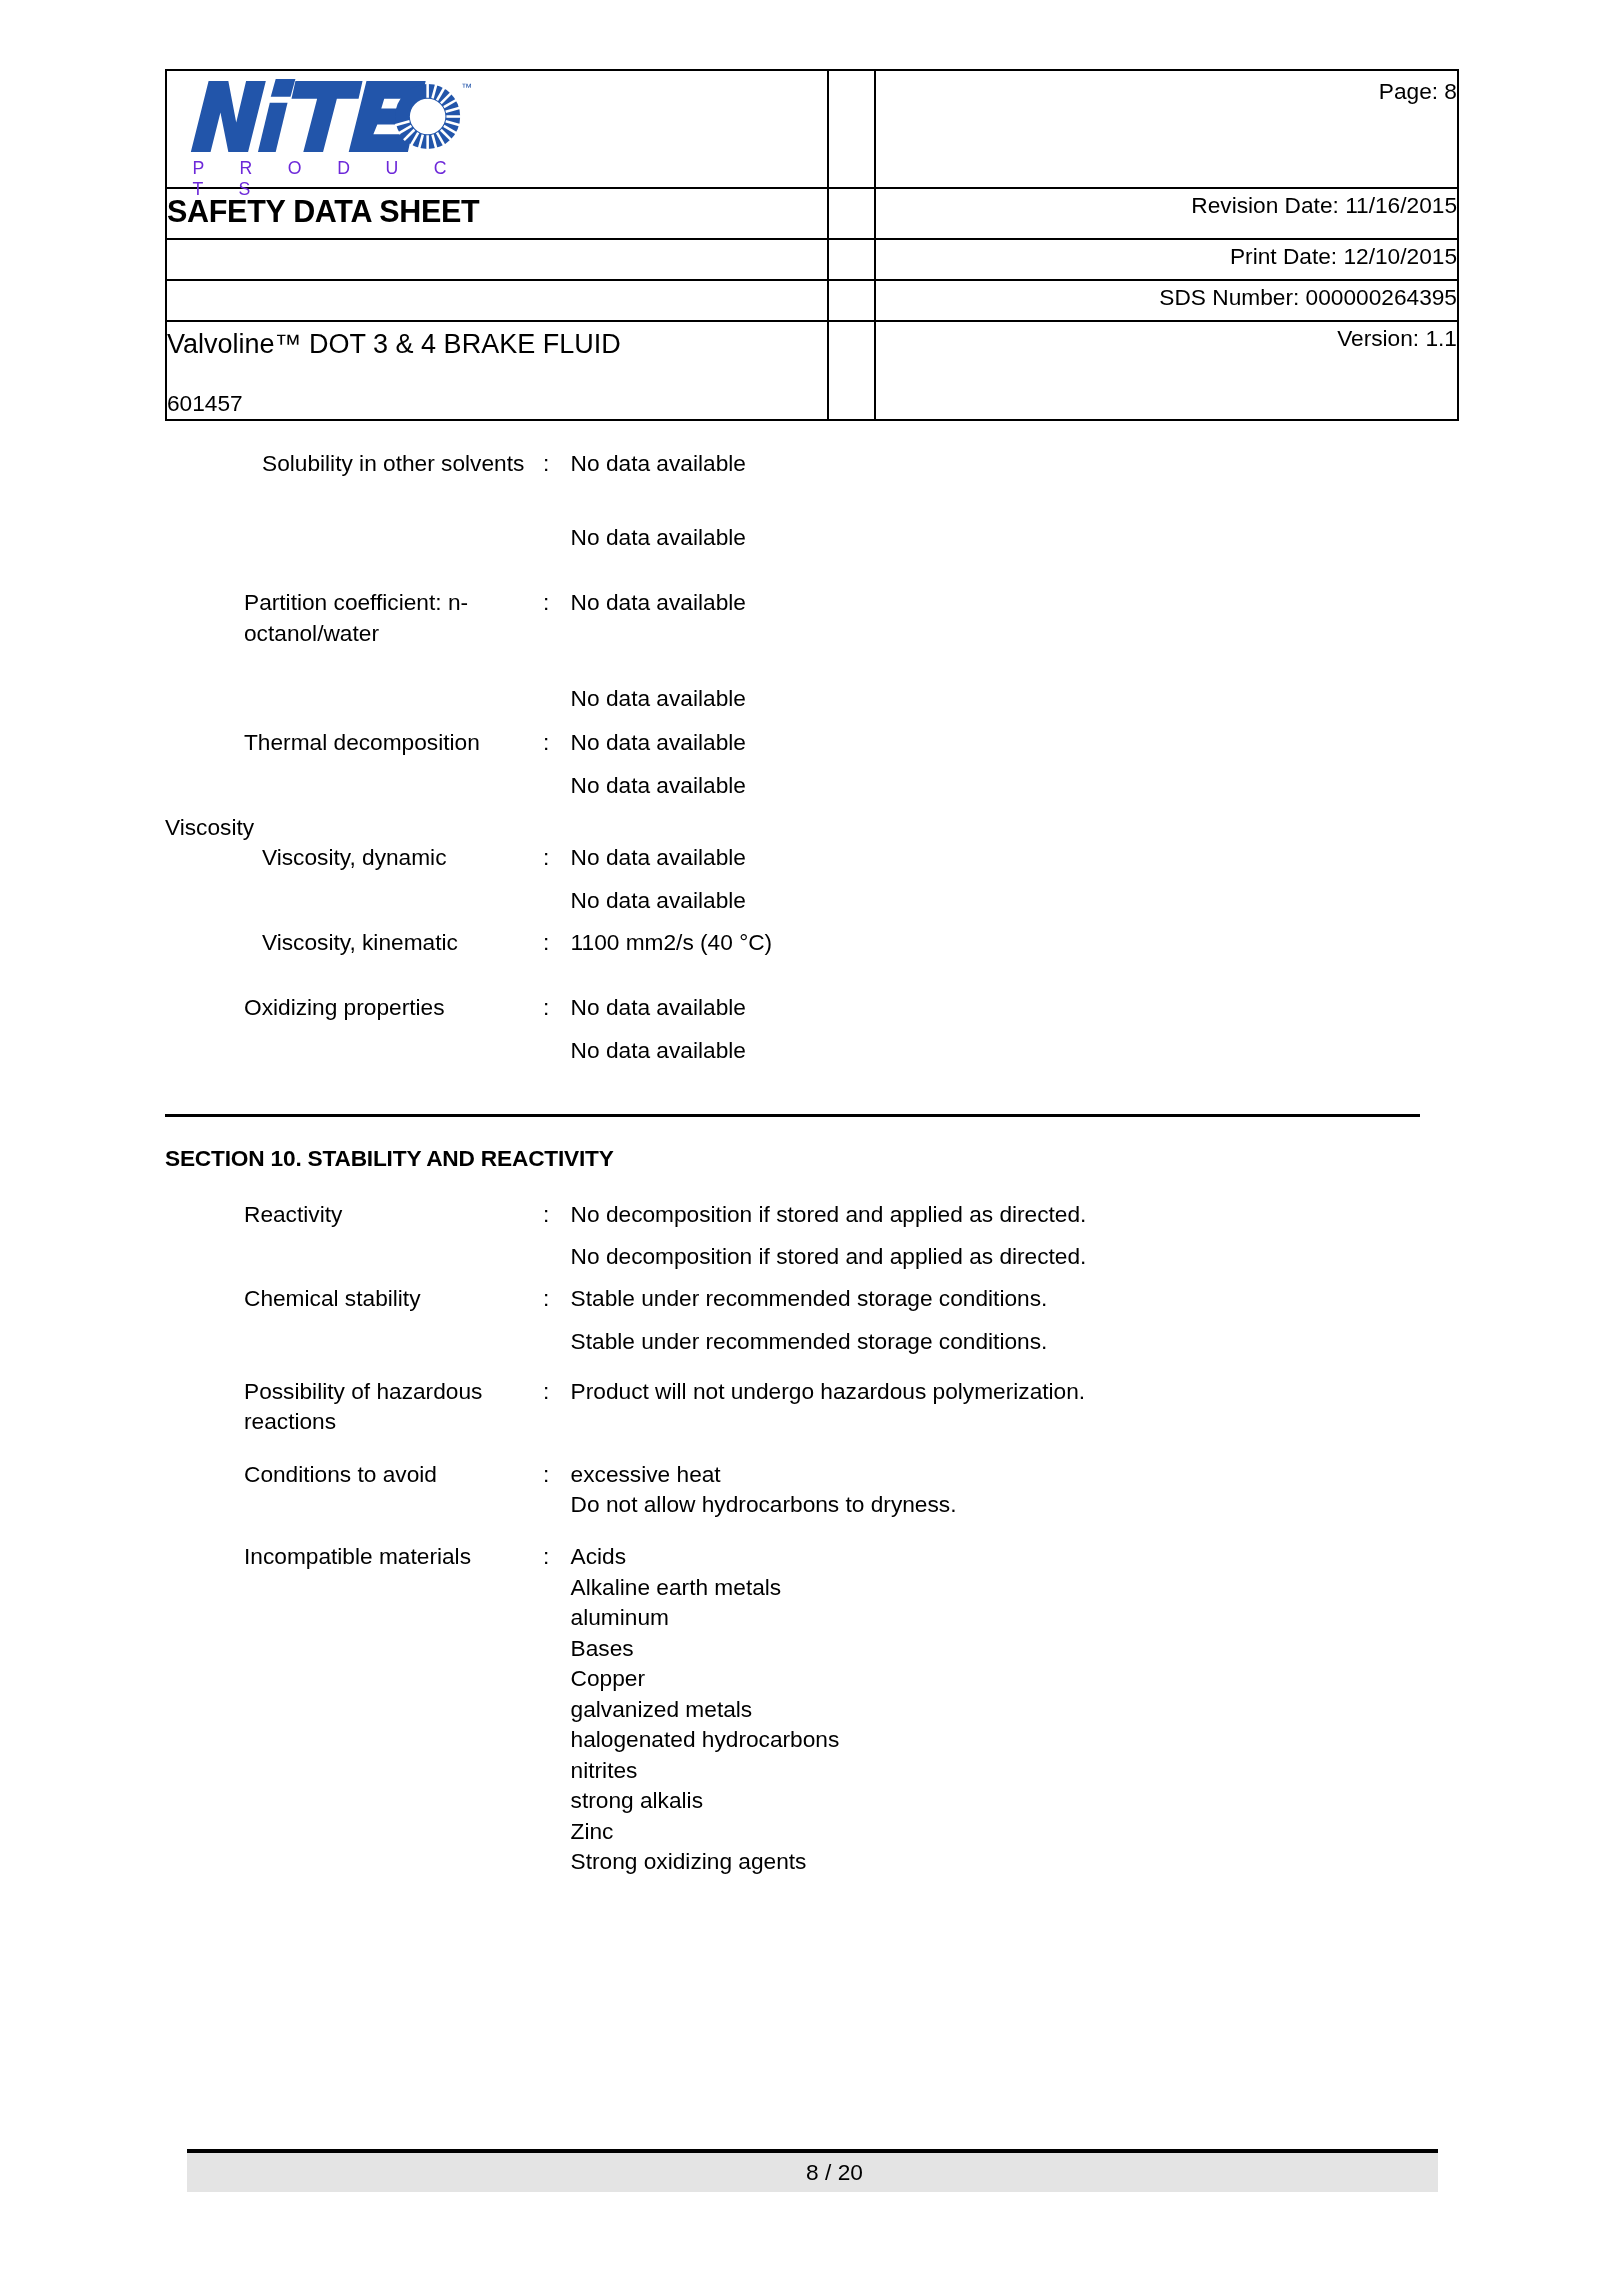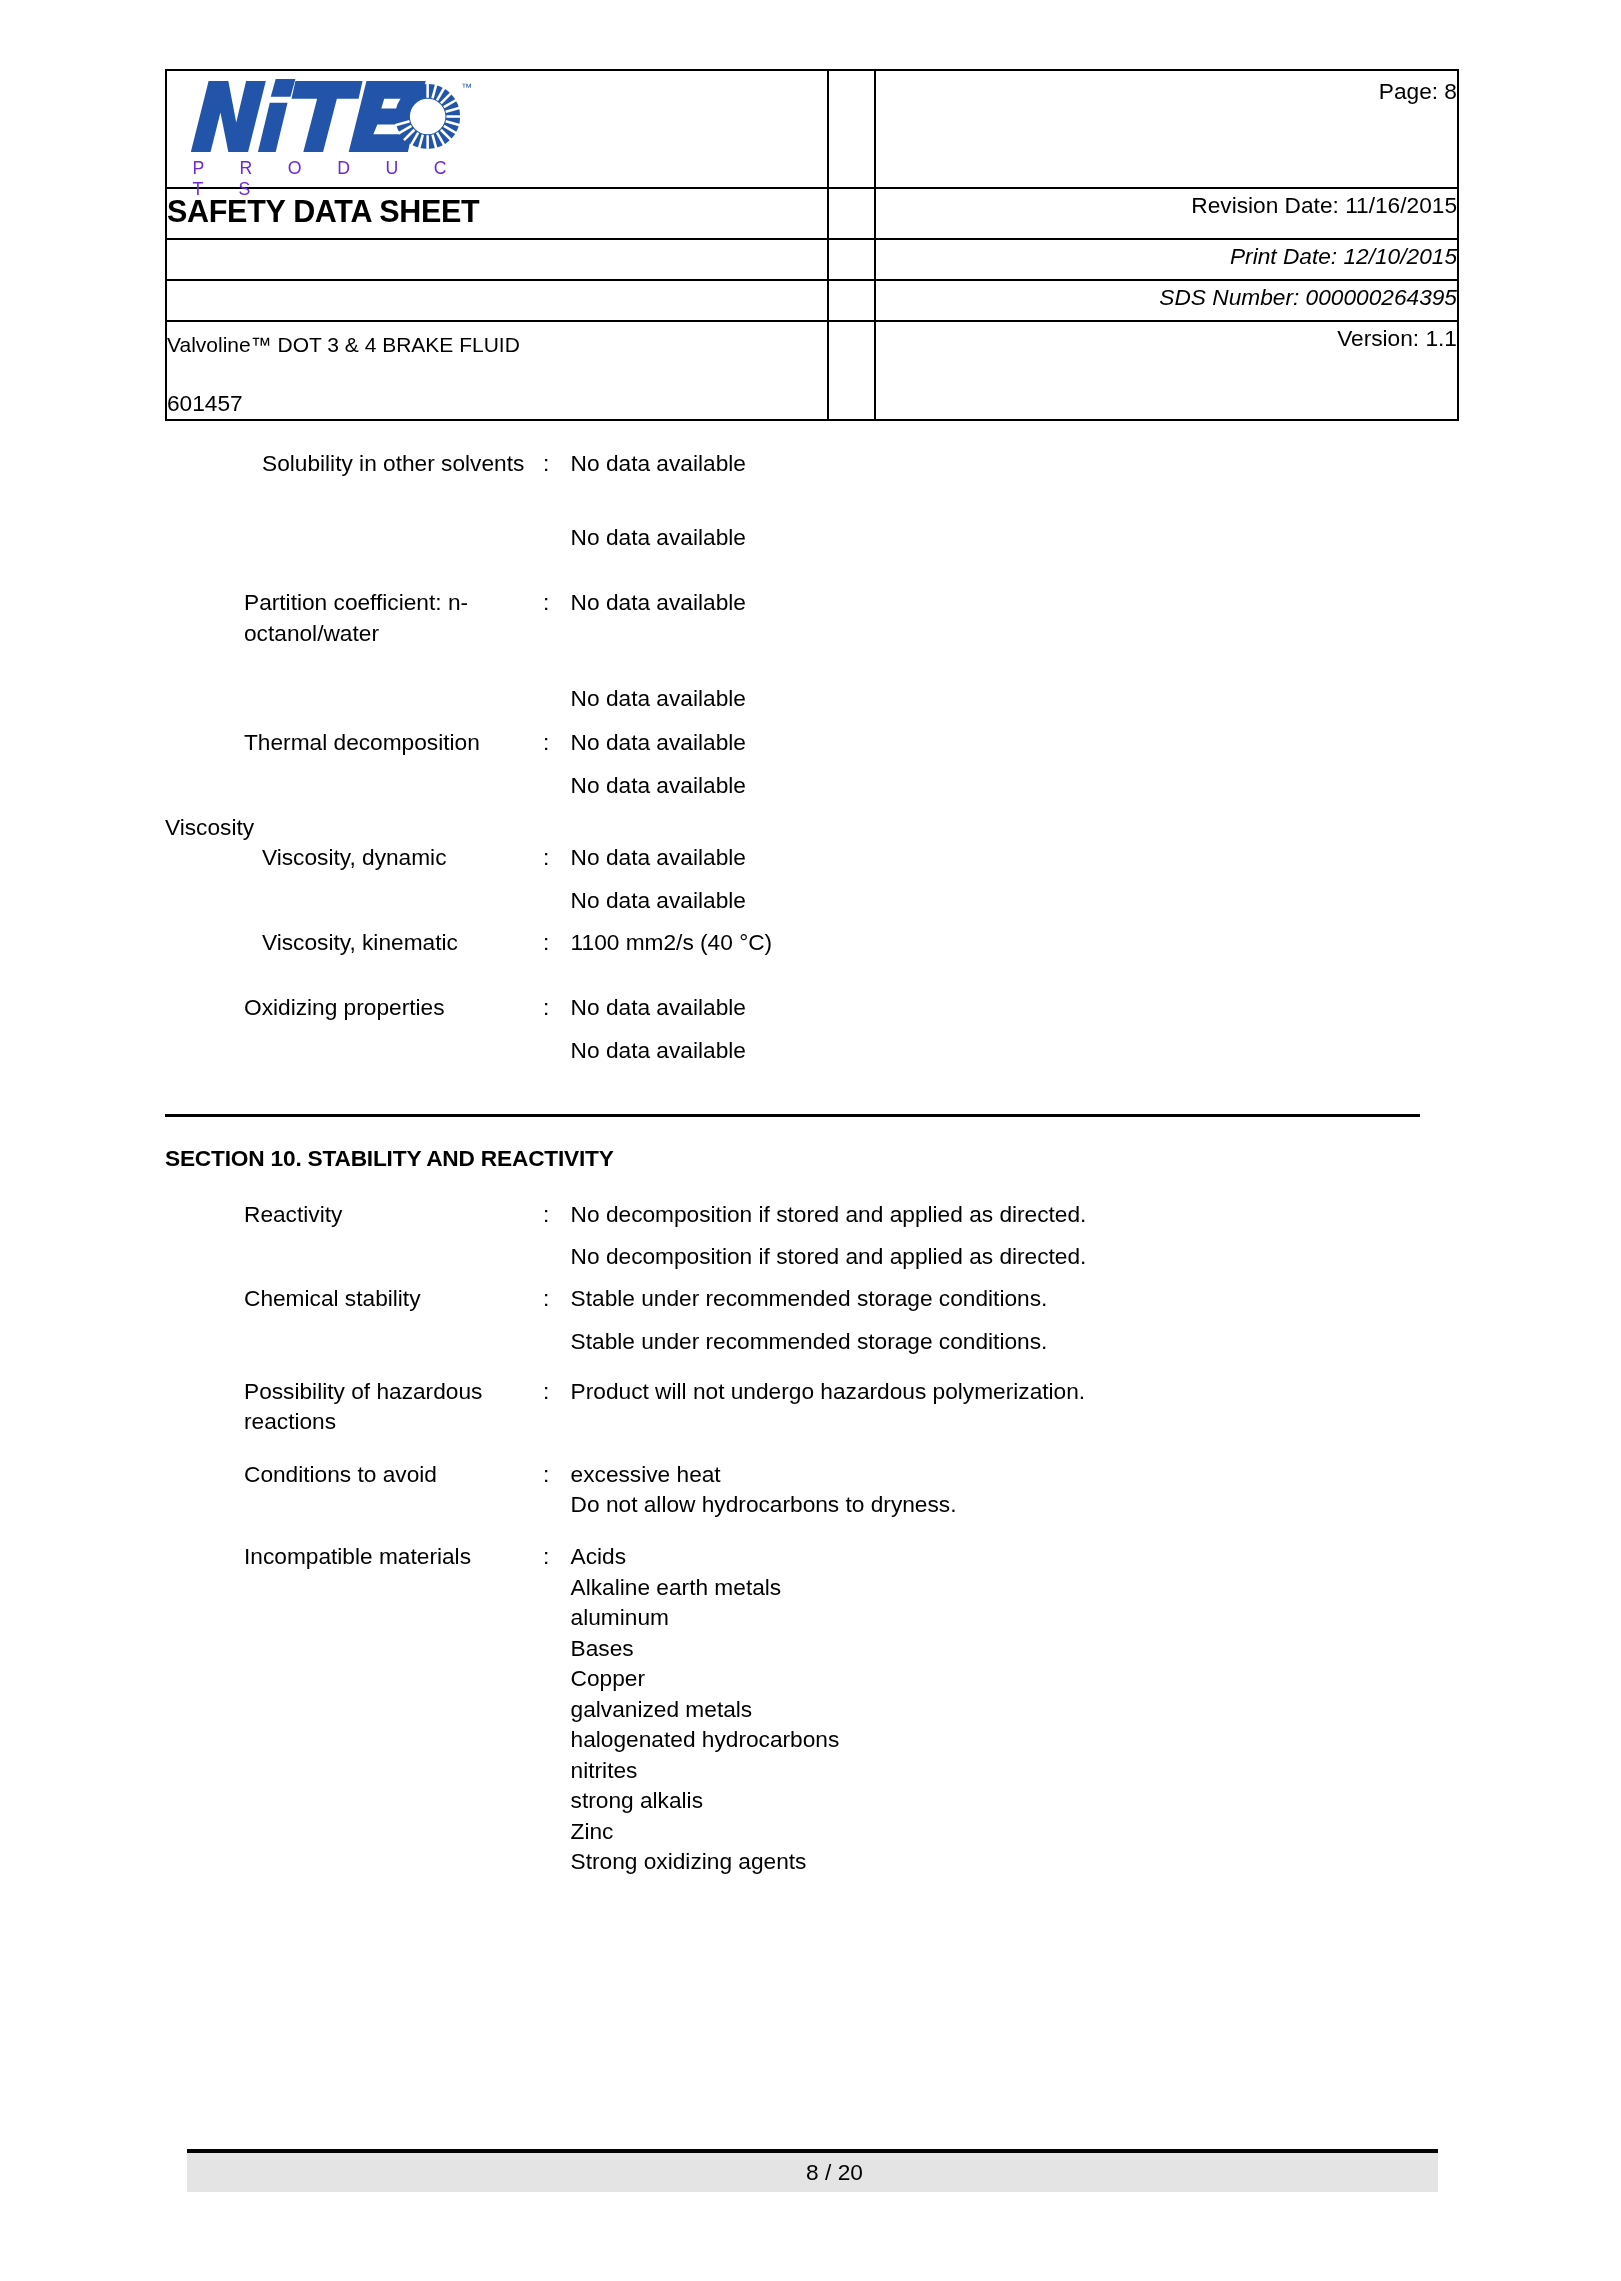--- a/index.html
+++ b/index.html
@@ -36,21 +36,21 @@
     border: 2px solid #000000;
     padding: 0;
     vertical-align: top;
   }
   .col-left   { width: 662px; }
   .col-mid    { width: 47px; }
   .col-right  { width: auto; }
 
   .logo-cell { height: 116px; position: relative; }
   .title-cell { height: 49px; }
-  .blank-cell { height: 39px; font-style: italic; }
+  .blank-cell { height: 39px; }
   .prod-cell  { height: 97px; }
 
   .cell-pad-l { padding: 2px 7.9px 2px 9.9px; margin-top: 16px; }
   .cell-pad-r { padding: 3px 9.9px 3px 7.9px; text-align: right; }
 
   .sds-title {
     font-size: 30.5px;
     font-weight: bold;
     letter-spacing: -0.3px;
     line-height: 45px;
@@ -61,21 +61,21 @@
     line-height: 33px;
     white-space: nowrap;
   }
   .hdr-txt-page {
     font-size: 22.7px;
     line-height: 29.6px;
     white-space: nowrap;
     padding-top: 5.9px;
   }
   .prod-name {
-    font-size: 21px;
+    font-size: 27px;
     line-height: 29.6px;
     padding-top: 7.9px;
     white-space: nowrap;
   }
   .prod-code {
     font-size: 22.7px;
     line-height: 29.6px;
     padding-top: 29.6px;
   }
 

